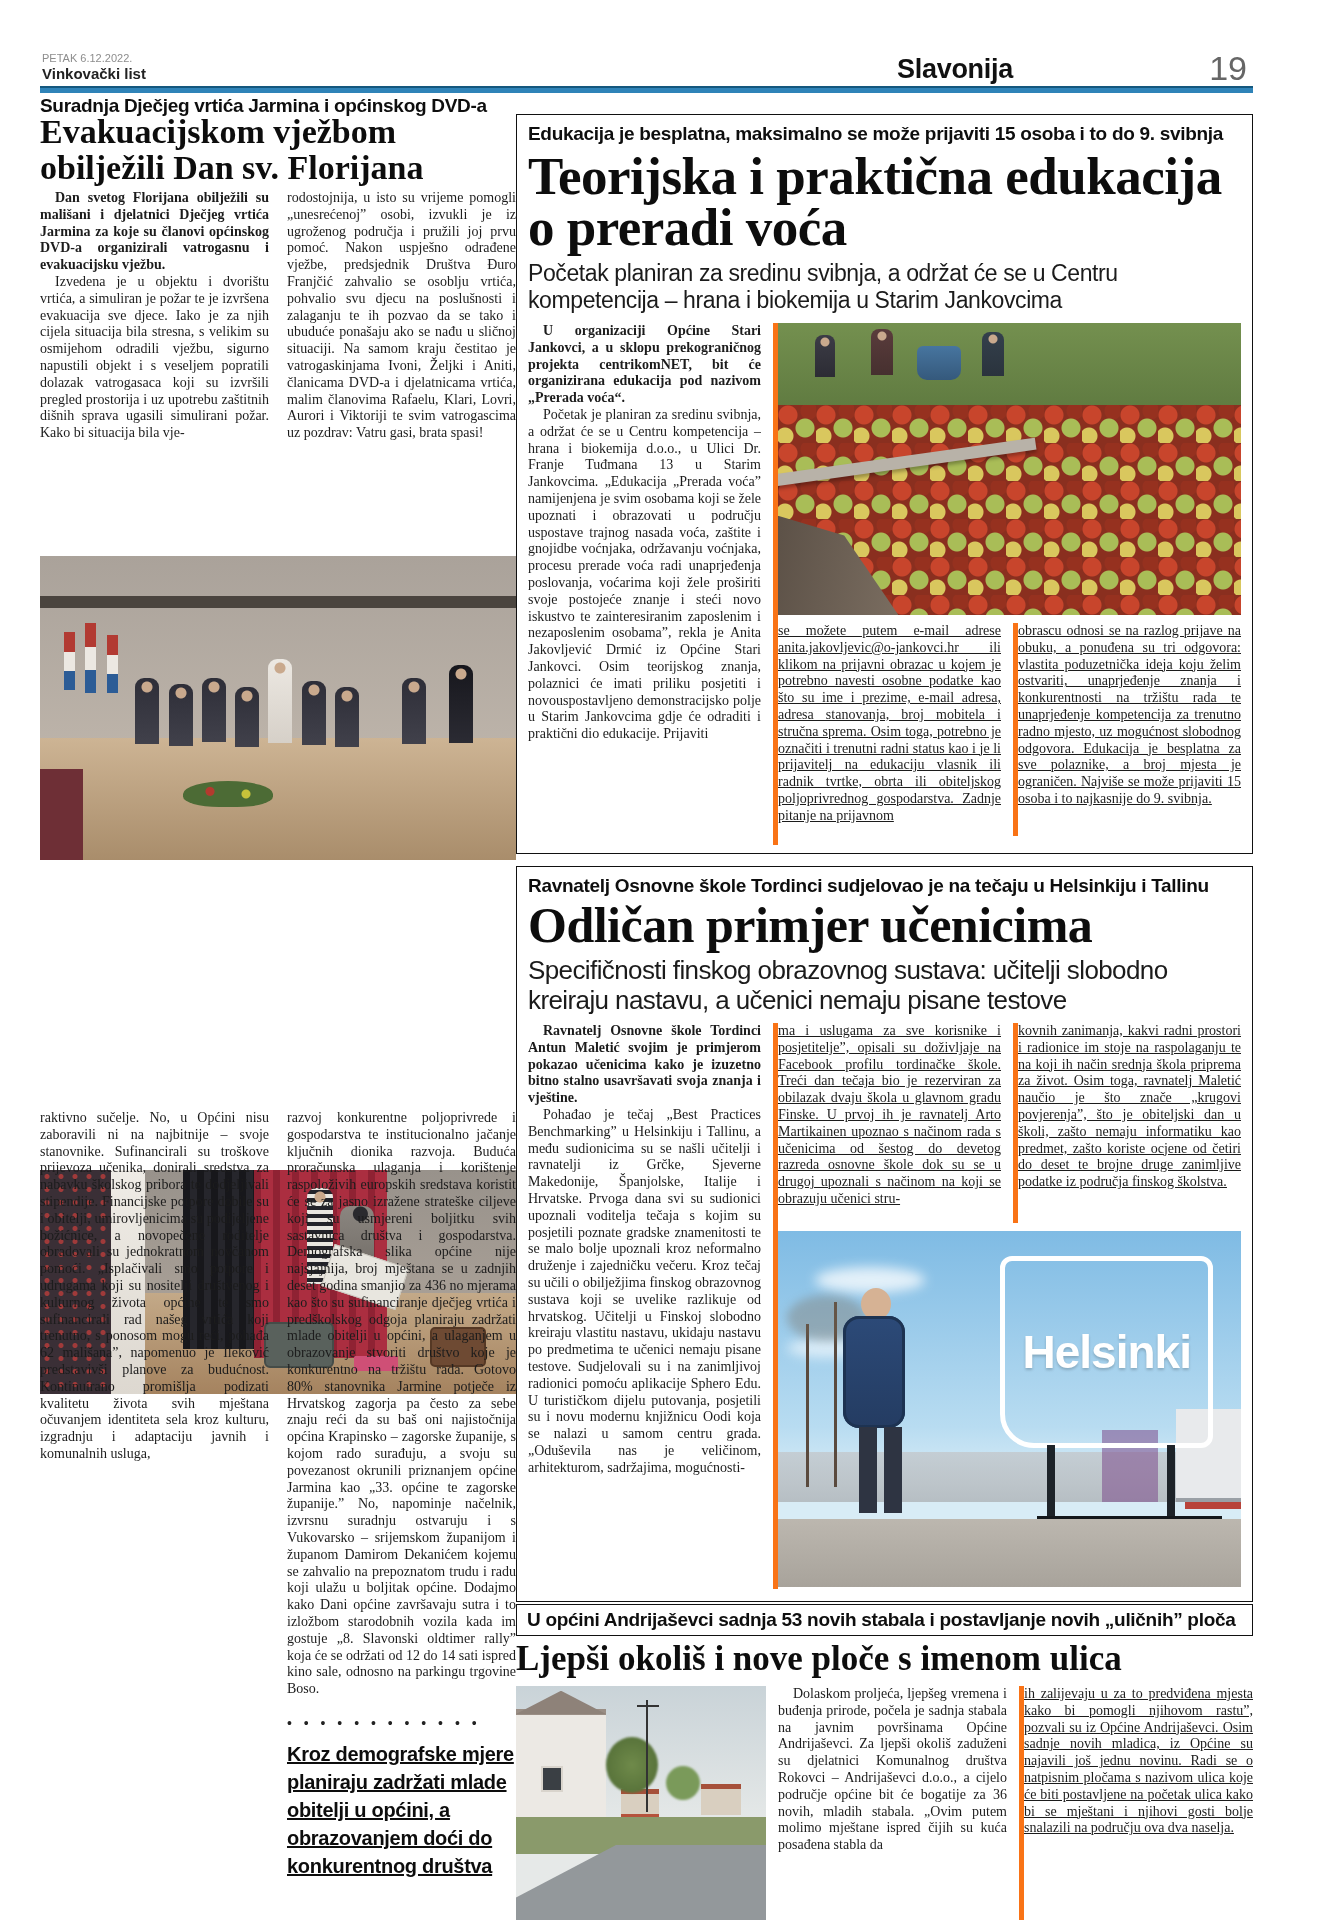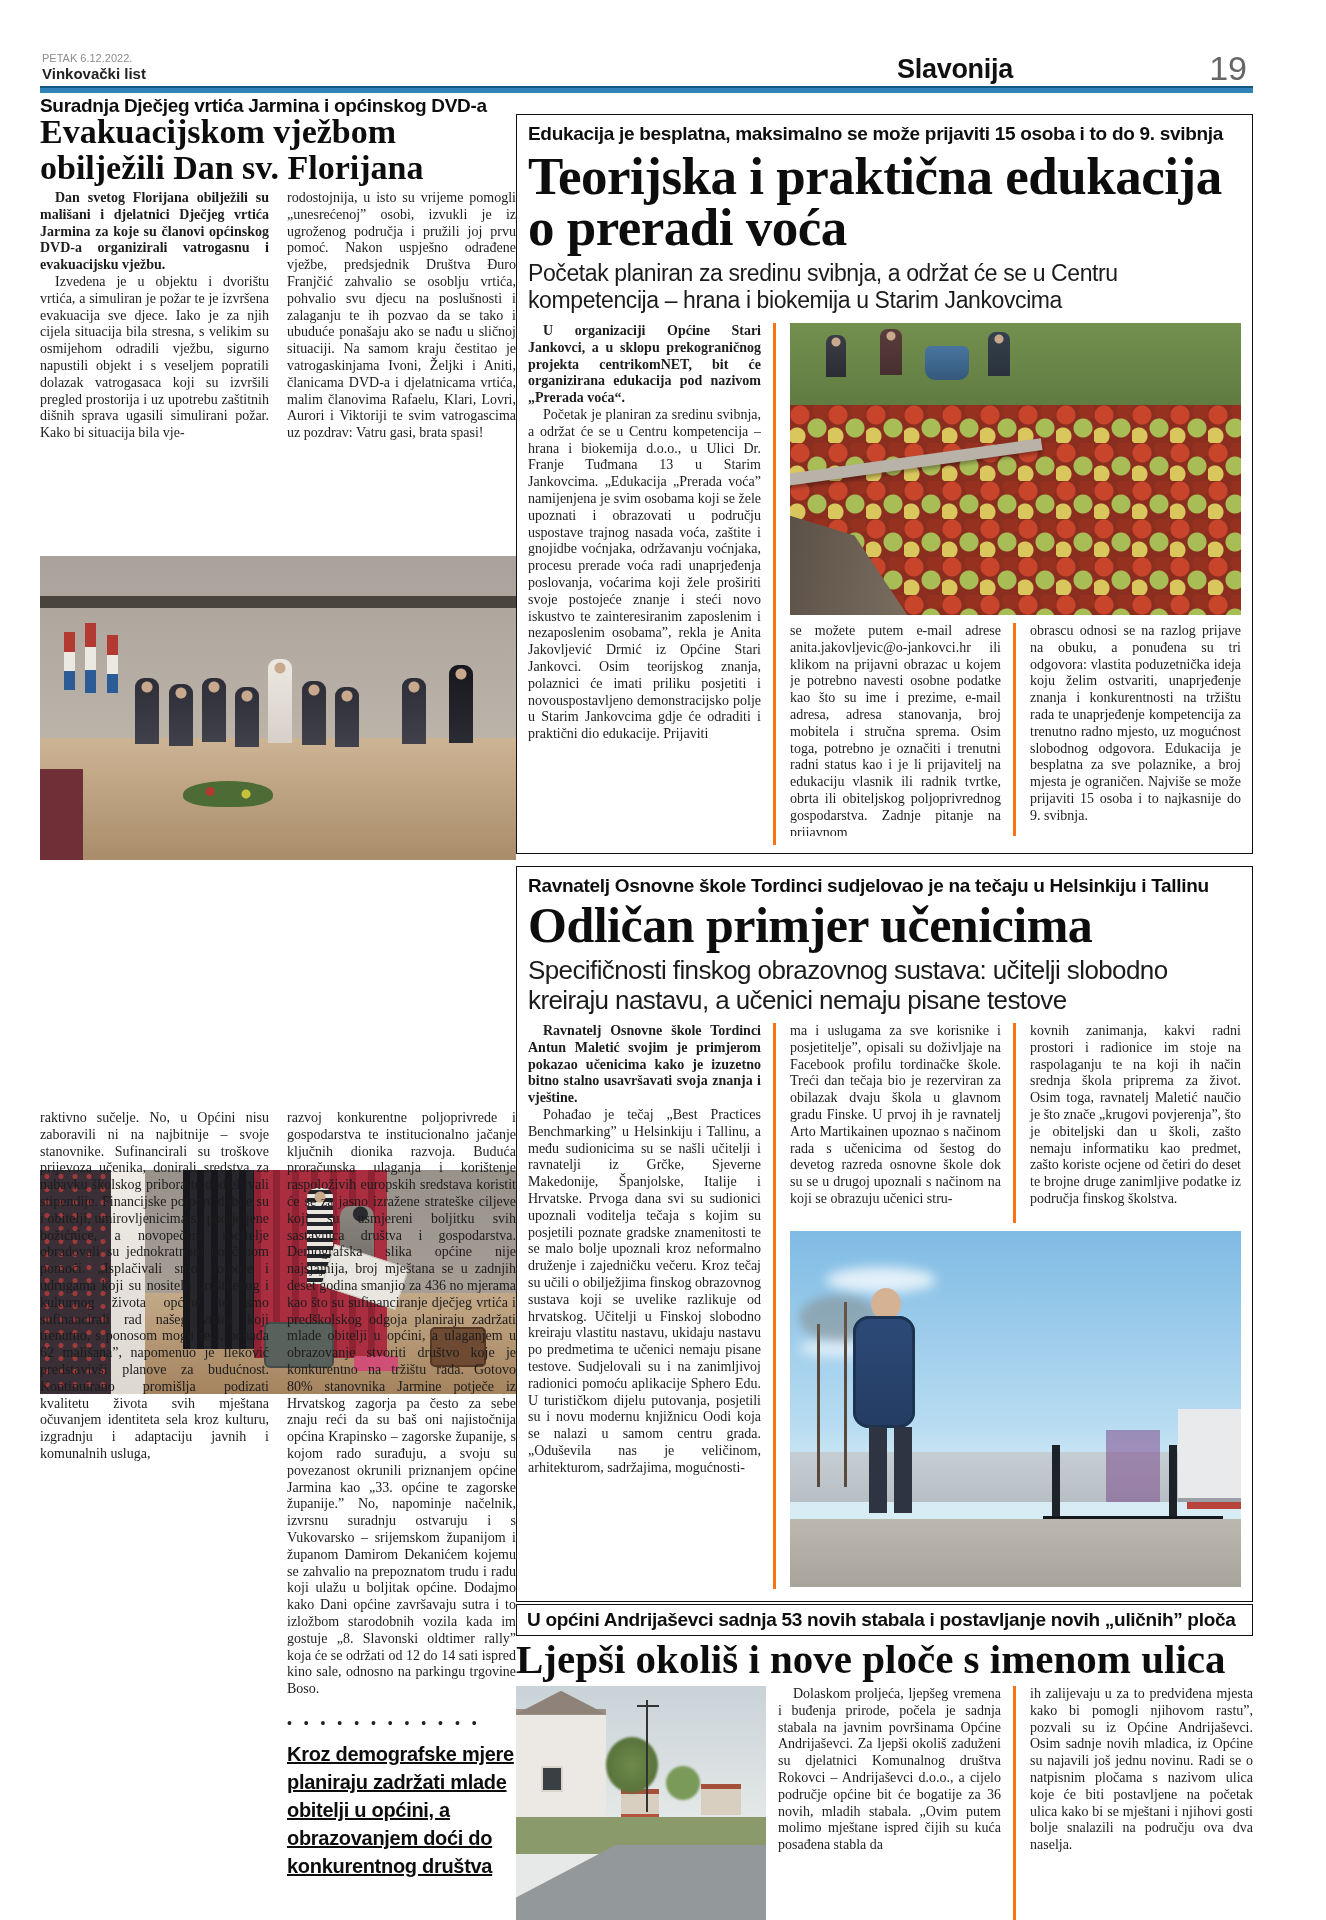--- a/index.html
+++ b/index.html
@@ -16,21 +16,21 @@
   .hdr-page { font:34px/36px "Liberation Sans", sans-serif; color:#666; text-align:right; }
   .blue-rule { border-top:2px solid #14587e; background:#2f83b8; height:7px; }
 
   
   .kick { font:bold 19px/22px "Liberation Sans", sans-serif; letter-spacing:-0.3px; color:#0e0e0e; }
   .hl   { font-weight:bold; font-family:"Liberation Serif", serif; color:#0d0d0d; }
   .sub  { font-family:"Liberation Sans", sans-serif; font-weight:normal; color:#1b1b1b; letter-spacing:-0.4px; }
   .bt   { font:14px/16.8px "Liberation Serif", serif; text-align:justify; color:#1c1c1c; overflow:hidden; }
   .bt p.lead { font-weight:bold; }
   .ind  { text-indent:15px; }
-  .colrule { border-left:3px solid #f97316; padding-left:14px; }
+  .colrule { border-left:5px solid #f97316; padding-left:0;text-decoration:underline; }
 
   .box { position:absolute; left:516px; width:737px; border:1.5px solid #111; background:#fff; padding:8px 11px; }
   .bodyrow { display:flex; gap:12px; }
 
   
   .ph { position:relative; overflow:hidden; background:#cfcac3; }
   .ph .s { position:absolute; }
   .mus { position:absolute; width:24px; border-radius:9px 9px 0 0;
          background:radial-gradient(circle at 50% 9px, #c9a98d 0 5px, rgba(0,0,0,0) 6px),
                     linear-gradient(#2e2e38, #41414b); }
@@ -162,39 +162,42 @@
 
         <div class="ph" style="width:100%; height:356px; margin-top:8px; background:linear-gradient(#7fbbe4,#b8dcf1 55%,#d8ecf6 70%);">
           <div class="s" style="left:8%; top:10%; width:110px; height:26px; border-radius:50%; background:#fff; opacity:.75; filter:blur(6px);"></div>
           <div class="s" style="left:2%; top:30%; width:80px; height:20px; border-radius:50%; background:#fff; opacity:.6; filter:blur(6px);"></div>
           <div class="s" style="left:0; top:62%; width:100%; height:14%; background:linear-gradient(#c3c8cc,#aeb3b7); opacity:.8;"></div>
           <div class="s" style="left:86%; top:50%; width:14%; height:26%; background:#e8eaec; box-shadow:inset 0 -4px 0 #9aa0a6;"></div>
           <div class="s" style="left:70%; top:56%; width:12%; height:20%; background:#7b4a8a; opacity:.55;"></div>
           <div class="s" style="left:6%; top:26%; width:3px; height:46%; background:#5a4a3e;"></div>
           <div class="s" style="left:12%; top:20%; width:3px; height:52%; background:#5a4a3e;"></div>
           <div class="s" style="left:2%; top:18%; width:80px; height:46px; border-radius:50%; background:#7a6a58; opacity:.35; filter:blur(5px);"></div>
+          <div class="s" style="left:48%; top:7%; width:46%; height:54%; border:5px solid #fff; border-radius:12px 12px 12px 34px;">
+            <div style="width:100%; height:100%; display:flex; align-items:center; justify-content:center; color:#fff; font:bold 46px/46px 'Liberation Sans',sans-serif; letter-spacing:-1px; text-shadow:0 2px 3px rgba(0,0,0,.2);">Helsinki</div>
+          </div>
           <div class="s" style="left:58%; top:60%; width:8px; height:24%; background:#1d2329;"></div>
           <div class="s" style="left:84%; top:60%; width:8px; height:24%; background:#1d2329;"></div>
           <div class="s" style="left:56%; top:80%; width:40%; height:6px; background:#14181c;"></div>
           <div class="s" style="left:18%; top:16%; width:30px; height:32px; border-radius:50%; background:#d6b294;"></div>
           <div class="s" style="left:14%; top:24%; width:62px; height:112px; border-radius:16px; background:linear-gradient(#2c4a78,#243c62); box-shadow:inset 0 0 0 3px #1d3352;"></div>
           <div class="s" style="left:17.5%; top:55%; width:18px; height:86px; background:#2e3442;"></div>
           <div class="s" style="left:23%; top:55%; width:18px; height:86px; background:#2e3442;"></div>
           <div class="s" style="left:0; top:81%; width:100%; height:19%; background:linear-gradient(#bcb7af,#a8a39b);"></div>
           <div class="s" style="left:88%; top:76%; width:12%; height:7px; background:#b8433a;"></div>
 
         </div>
       </div>
     </div>
   </div>
 
   <div class="abs" style="left:516px; top:1604px; width:737px; border:1.5px solid #111; padding:4px 10px;">
     <div class="kick">U općini Andrijaševci sadnja 53 novih stabala i postavljanje novih „uličnih” ploča</div>
   </div>
-  <div class="abs hl" style="left:516px; top:1640px; width:737px; font-size:41px; line-height:38px;">Ljepši okoliš i nove ploče s imenom ulica</div>
+  <div class="abs hl" style="left:516px; top:1640px; width:737px; font-size:35px; line-height:38px;">Ljepši okoliš i nove ploče s imenom ulica</div>
 
   <div class="abs" style="left:516px; top:1686px; width:737px; display:flex; gap:12px;">
 
     <div class="ph" style="width:250px; height:234px; background:linear-gradient(#c9d3d8,#e6e9e8 60%);">
       <div class="s" style="left:0; top:10%; width:36%; height:60%; background:#ece9e4; box-shadow:inset 0 6px 0 #9a8e85;"></div>
       <div class="s" style="left:0; top:2%; width:36%; height:10%; background:#8e8279; clip-path:polygon(0 100%,50% 0,100% 100%);"></div>
       <div class="s" style="left:10%; top:34%; width:22px; height:26px; background:#3a3f44; border:2px solid #d9d4cc;"></div>
       <div class="s" style="left:42%; top:44%; width:15%; height:12%; background:#d9cfc0; box-shadow:inset 0 -3px 0 #b5533c, inset 0 5px 0 #a6503a;"></div>
       <div class="s" style="left:74%; top:42%; width:16%; height:13%; background:#d9cfc0; box-shadow:inset 0 5px 0 #a6503a;"></div>
       <div class="s" style="left:36%; top:22%; width:52px; height:56px; border-radius:50%; background:radial-gradient(#6f8a4a,#4f6a34); filter:blur(1px);"></div>

